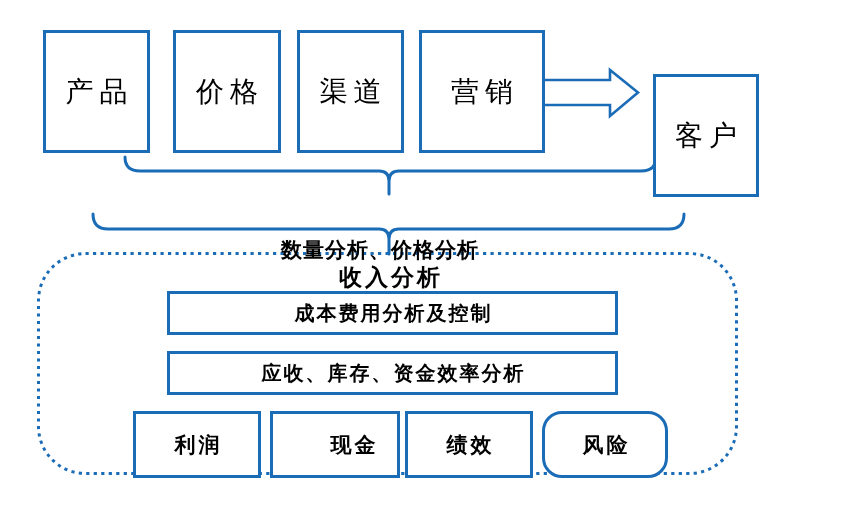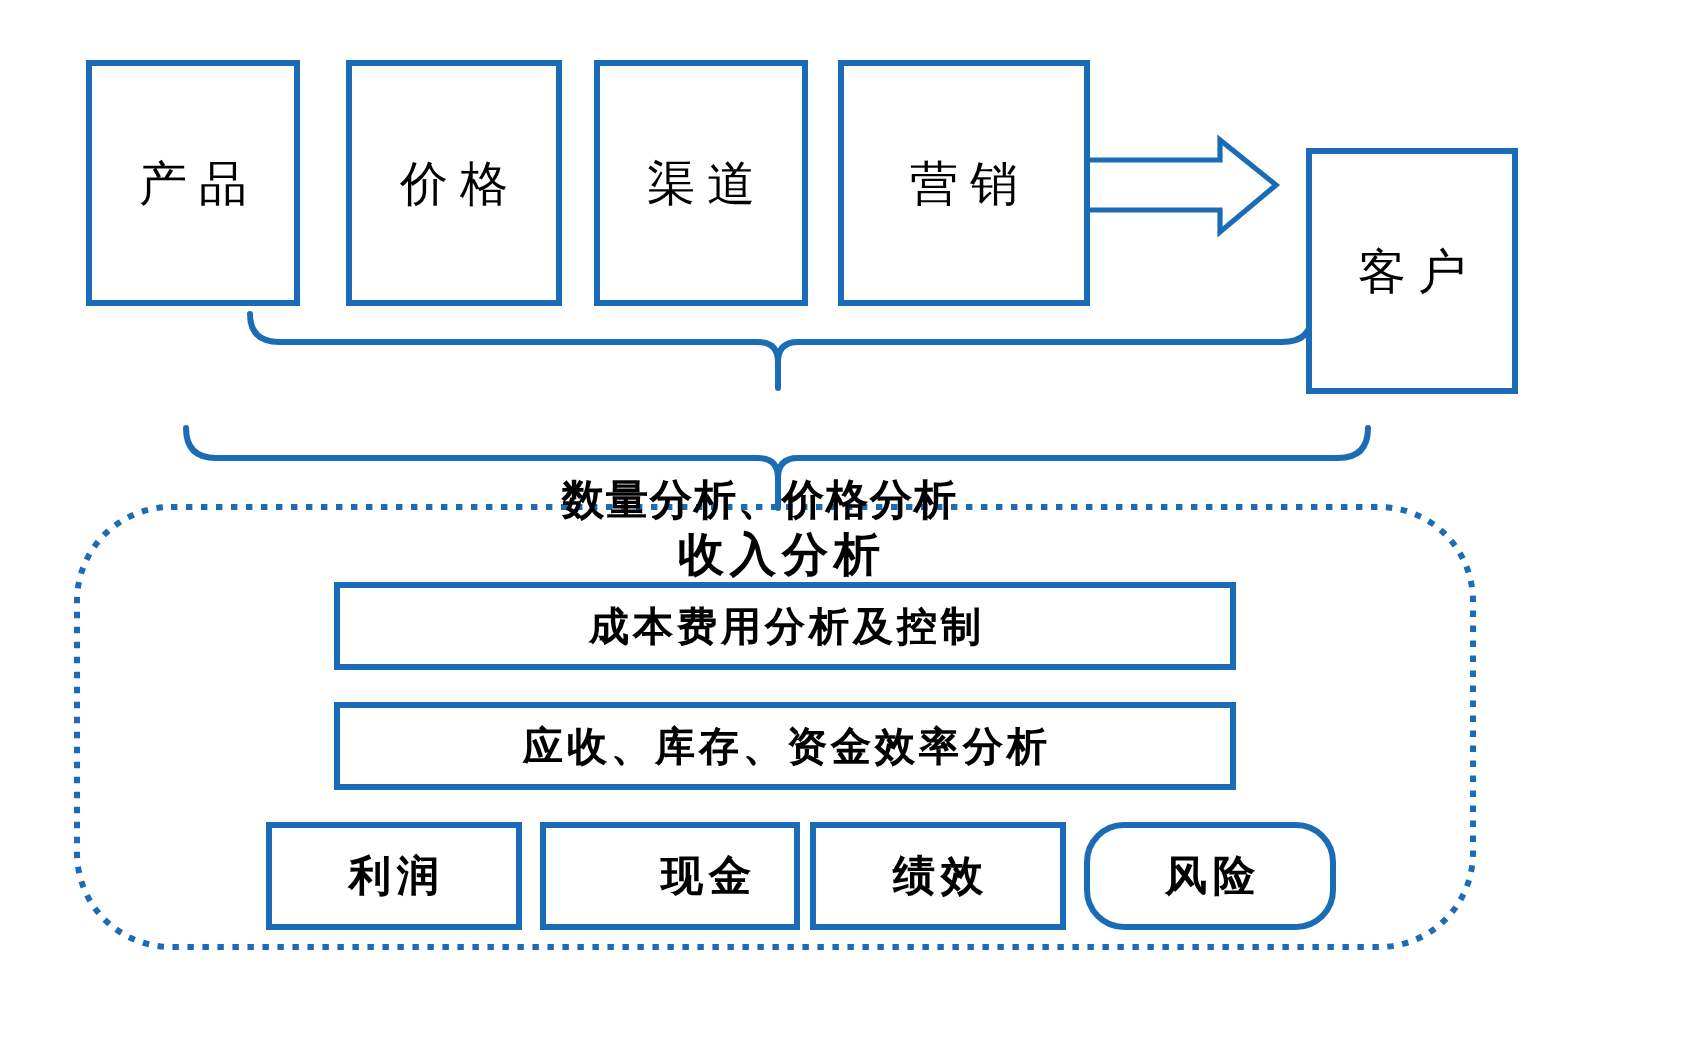--- a/index.html
+++ b/index.html
@@ -39,21 +39,21 @@
   }
   .fbox {
     position: absolute;
     top: 30px;
     height: 123px;
     border: 3px solid var(--accent);
     background: #ffffff;
     display: flex;
     align-items: center;
     justify-content: center;
-    font-size: 24px;
+    font-size: 28px;
     color: var(--text);
     letter-spacing: 6px;
     padding-left: 6px;
   }
   .fbox-1 { left: 43px;  width: 107px; }
   .fbox-2 { left: 173px; width: 108px; }
   .fbox-3 { left: 297px; width: 107px; }
   .fbox-4 { left: 419px; width: 126px; }
   .fbox-5 { left: 653px; width: 106px; margin-top: 44px; }
   .caption {
@@ -86,21 +86,21 @@
     font-size: 20px;
     font-weight: bold;
     color: var(--text);
     letter-spacing: 2px;
     padding-left: 2px;
   }
   .bar-1 { top: 291px; }
   .bar-2 { top: 351px; }
   .rbox {
     position: absolute;
-    top: 411px; height: 54px;
+    top: 411px; height: 67px;
     border: 3px solid var(--accent);
     background: #ffffff;
     display: flex;
     align-items: center;
     justify-content: center;
     font-size: 21px;
     font-weight: bold;
     color: var(--text);
     letter-spacing: 3px;
     padding-left: 3px;

